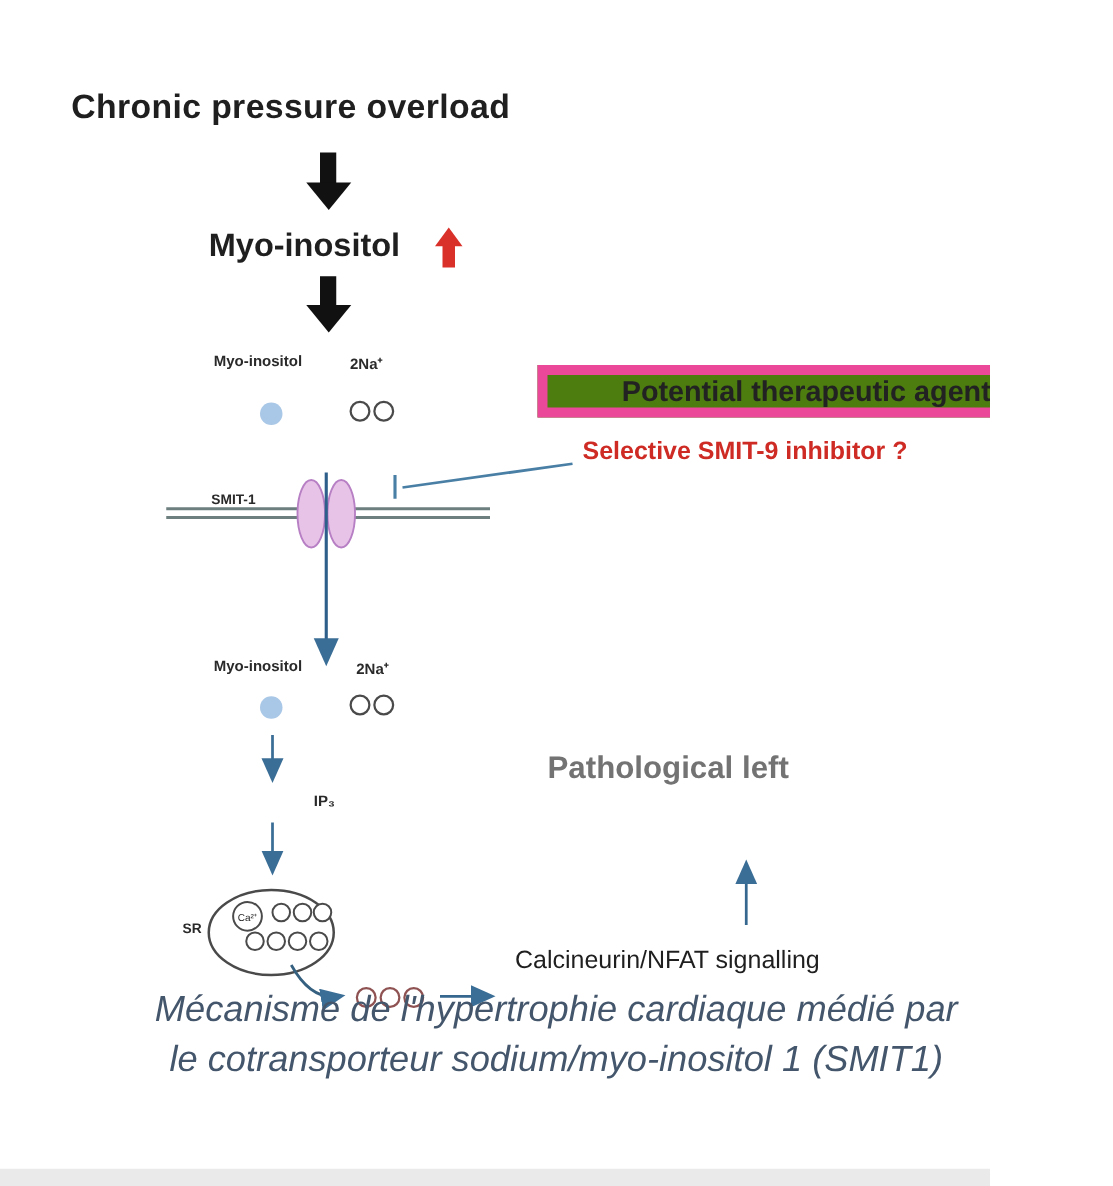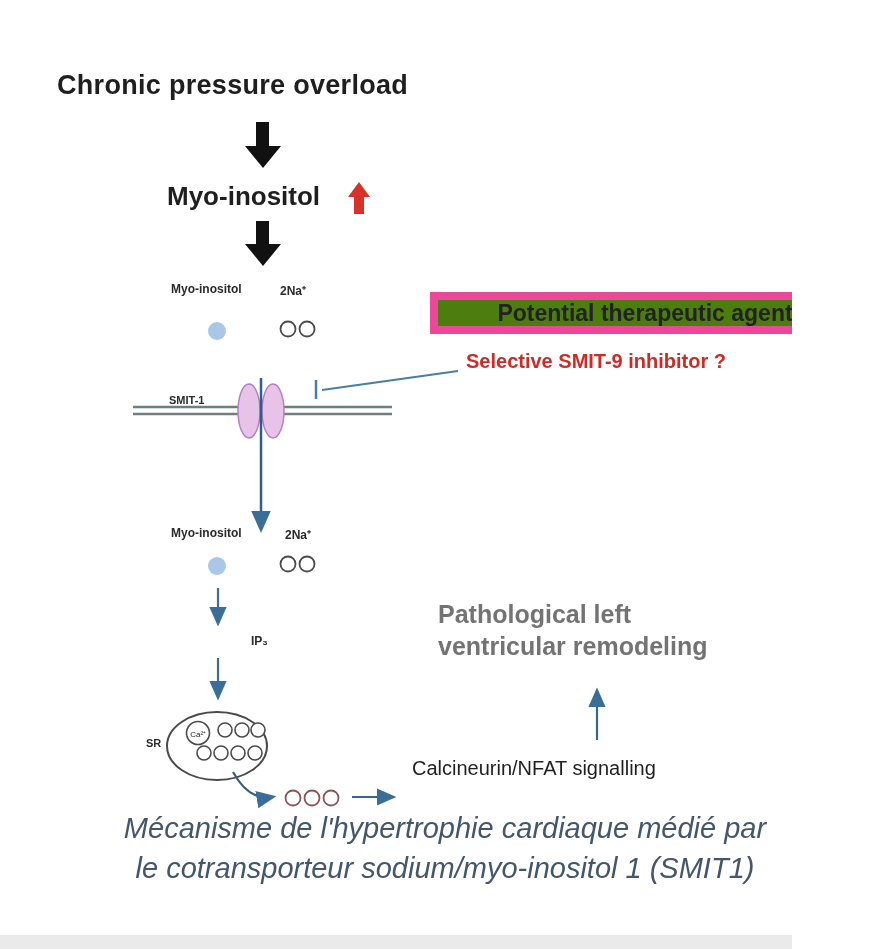--- a/index.html
+++ b/index.html
@@ -32,21 +32,21 @@
   }
   .inhibitor { left: 466px; top: 350px; font-size: 20px; font-weight: 700; color: #cf2b25; }
   .myo-bottom { left: 171px; top: 526px; }
   .na-bottom { left: 285px; top: 526px; }
   .ip3 { left: 203px; top: 634px; font-size: 12px; margin-left: 48px; }
   .sr-lbl { left: 146px; top: 737px; font-size: 11px; }
   .ca-lbl { left: 185px; top: 728px; width: 26px; text-align: center; font-size: 8px; font-weight: 400; white-space: nowrap; }
   .calcineurin { left: 412px; top: 757px; font-size: 20px; font-weight: 400; }
   .remodeling { position: absolute; left: 438px; top: 598px; font-size: 25px; font-weight: 700; line-height: 32px; color: #737373; }
   .caption {
-    position: absolute; left: 0; top: 808px; width: 890px;
+    position: absolute; left: 0; top: 788px; width: 890px;
     text-align: center; font-style: italic; font-size: 29px;
     color: #44566b; line-height: 40px; font-weight: 400;
   }
   .bottom-strip {
     position: absolute; left: 0; top: 935px; width: 890px; height: 14px;
     background: #eaeaea;
   }
 </style>
 </head>
 <body>
@@ -139,21 +139,20 @@
 
   <div class="lbl small-lbl ip3">IP₃</div>
 
   <div class="lbl small-lbl sr-lbl">SR</div>
   <div class="lbl ca-lbl">Ca²⁺</div>
 
   <div class="lbl calcineurin">Calcineurin/NFAT signalling</div>
 
   <div class="remodeling">
     <div>Pathological left</div>
-    <div>ventricular remodeling</div>
   </div>
 
   <div class="caption">
     <div>Mécanisme de l'hypertrophie cardiaque médié par</div>
     <div>le cotransporteur sodium/myo-inositol 1 (SMIT1)</div>
   </div>
 
   <div class="bottom-strip"></div>
 
 </div>

